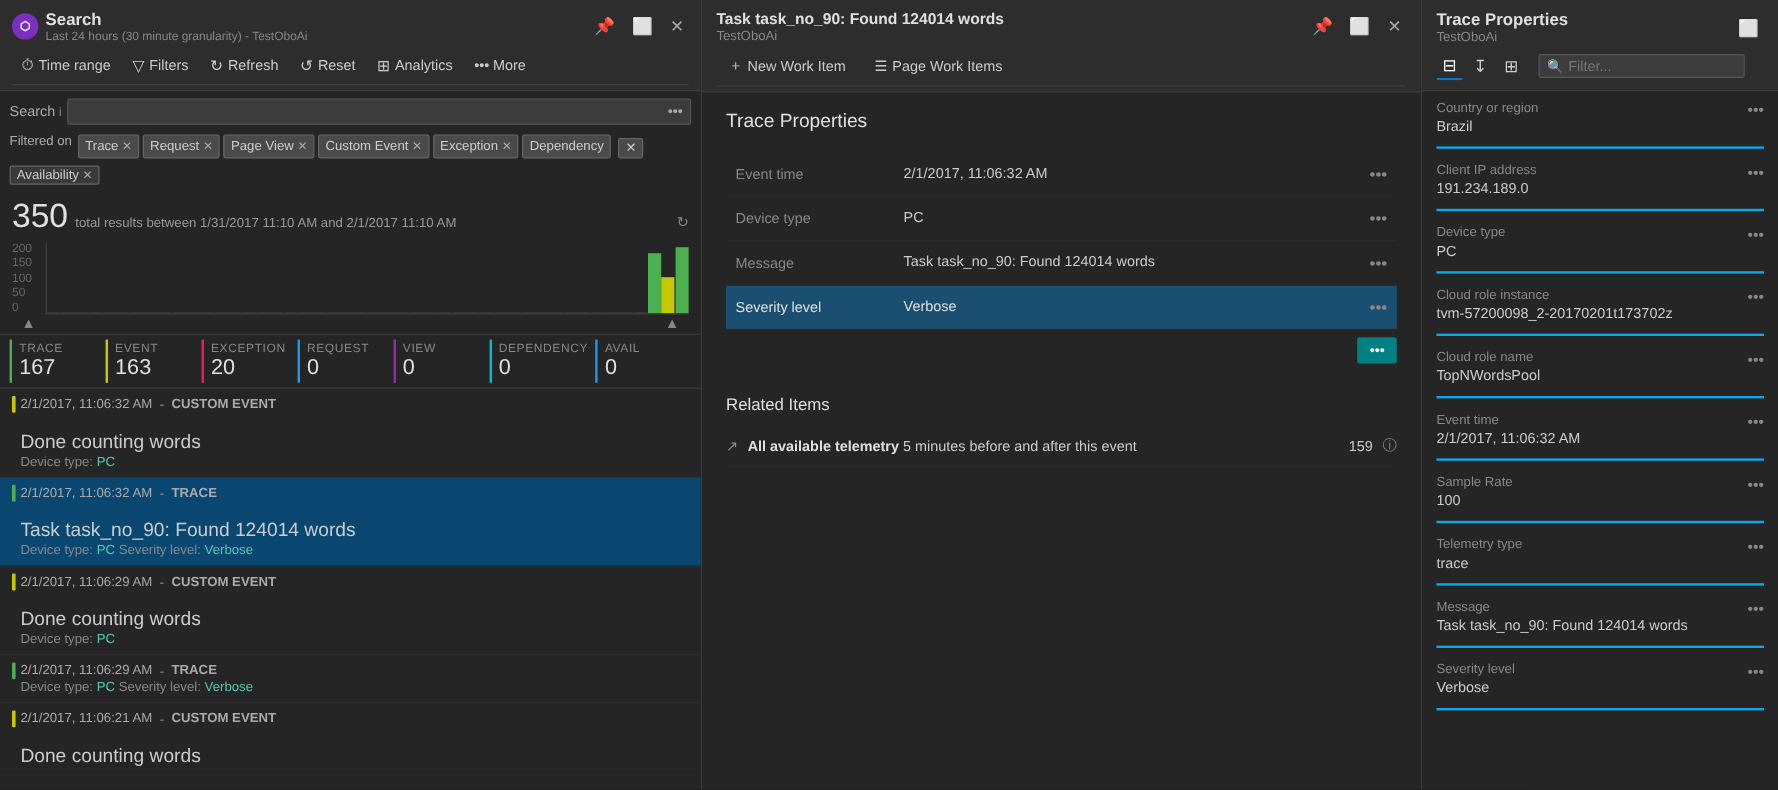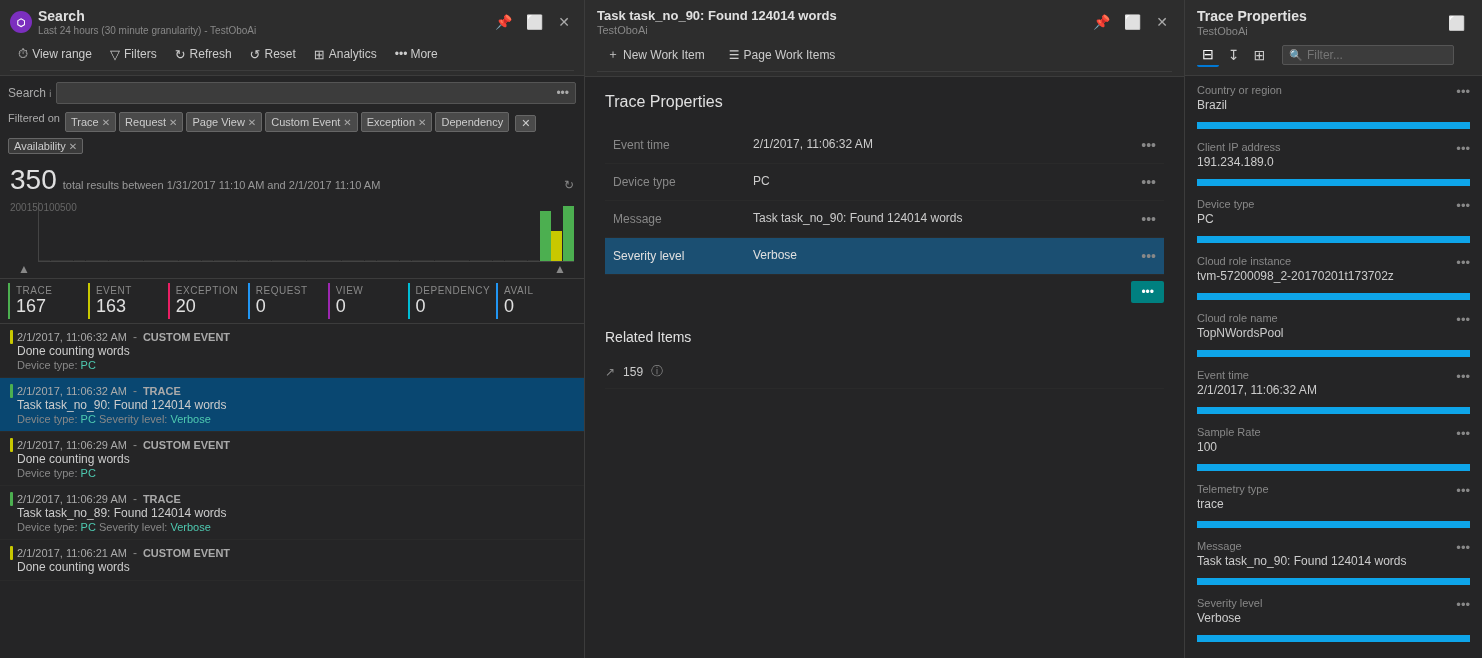--- a/index.html
+++ b/index.html
@@ -221,20 +221,21 @@
       padding: 4px 10px;
       height: 80px;
       position: relative;
     }
 
     .chart-y-labels {
       position: absolute;
       left: 10px;
       top: 4px;
       display: flex;
+      flex-direction: column;
       justify-content: space-between;
       height: 60px;
       font-size: 10px;
       color: #666;
     }
 
     .chart-arrows {
       display: flex;
       justify-content: space-between;
       margin: 0 8px;
@@ -318,23 +319,23 @@
       color: #aaa;
     }
 
     .event-type {
       font-size: 11px;
       color: #aaa;
       font-weight: 600;
     }
 
     .event-message {
-      font-size: 12px;
-      color: #ccc;
-      margin-top: 0;
+      font-size: 16px;
+      color: #ccc;
+      margin-top: 16px;
       padding-left: 7px;
     }
 
     .event-meta {
       font-size: 11px;
       color: #888;
       margin-top: 1px;
       padding-left: 7px;
     }
 
@@ -591,21 +592,21 @@
       overflow-y: auto;
       padding: 8px 12px;
     }
 
     .right-content::-webkit-scrollbar { width: 6px; }
     .right-content::-webkit-scrollbar-track { background: #252526; }
     .right-content::-webkit-scrollbar-thumb { background: #555; }
 
     .prop-group {
       margin-bottom: 12px;
-      border-bottom: 7px solid #0ea5e9;
+      border-bottom: 2px solid #0ea5e9;
       padding-bottom: 10px;
     }
 
     .prop-name {
       font-size: 11px;
       color: #888;
       margin-bottom: 2px;
     }
 
     .prop-value {
@@ -635,21 +636,21 @@
       </div>
       <div class="window-controls">
         <span class="window-btn">📌</span>
         <span class="window-btn">⬜</span>
         <span class="window-btn">✕</span>
       </div>
     </div>
     <div class="toolbar">
       <button class="toolbar-btn">
         <span class="toolbar-icon">⏱</span>
-        <span>View range</span>
+        <span>Time range</span>
       </button>
       <button class="toolbar-btn">
         <span class="toolbar-icon">▽</span>
         <span>Filters</span>
       </button>
       <button class="toolbar-btn">
         <span class="toolbar-icon">↻</span>
         <span>Refresh</span>
       </button>
       <button class="toolbar-btn">
@@ -826,21 +827,20 @@
       <div class="event-meta">Device type: <span class="highlight">PC</span></div>
     </div>
 
     <div class="event-item">
       <div class="event-header">
         <div class="event-dot" style="background:#4CAF50;"></div>
         <span class="event-timestamp">2/1/2017, 11:06:29 AM</span>
         <span style="color:#888;margin:0 2px;">-</span>
         <span class="event-type">TRACE</span>
       </div>
-      <div class="event-message">Task task_no_89: Found 124014 words</div>
       <div class="event-meta">Device type: <span class="highlight">PC</span>  Severity level: <span class="highlight">Verbose</span></div>
     </div>
 
     <div class="event-item">
       <div class="event-header">
         <div class="event-dot" style="background:#c8c800;"></div>
         <span class="event-timestamp">2/1/2017, 11:06:21 AM</span>
         <span style="color:#888;margin:0 2px;">-</span>
         <span class="event-type">CUSTOM EVENT</span>
       </div>
@@ -911,20 +911,23 @@
       </table>
 
     <div class="more-dots-btn">
       <button class="teal-btn">•••</button>
     </div>
 
     <div class="related-section">
       <div class="related-title">Related Items</div>
       <div class="related-item">
         <span class="related-arrow">↗</span>
+        <span class="related-text">
+          <strong>All available telemetry</strong> 5 minutes before and after this event
+        </span>
         <span class="related-count">159</span>
         <span class="related-info">ⓘ</span>
       </div>
     </div>
   </div>
 </div>
 
 <div class="right-panel">
   <div class="right-header">
     <div class="right-title-row">

